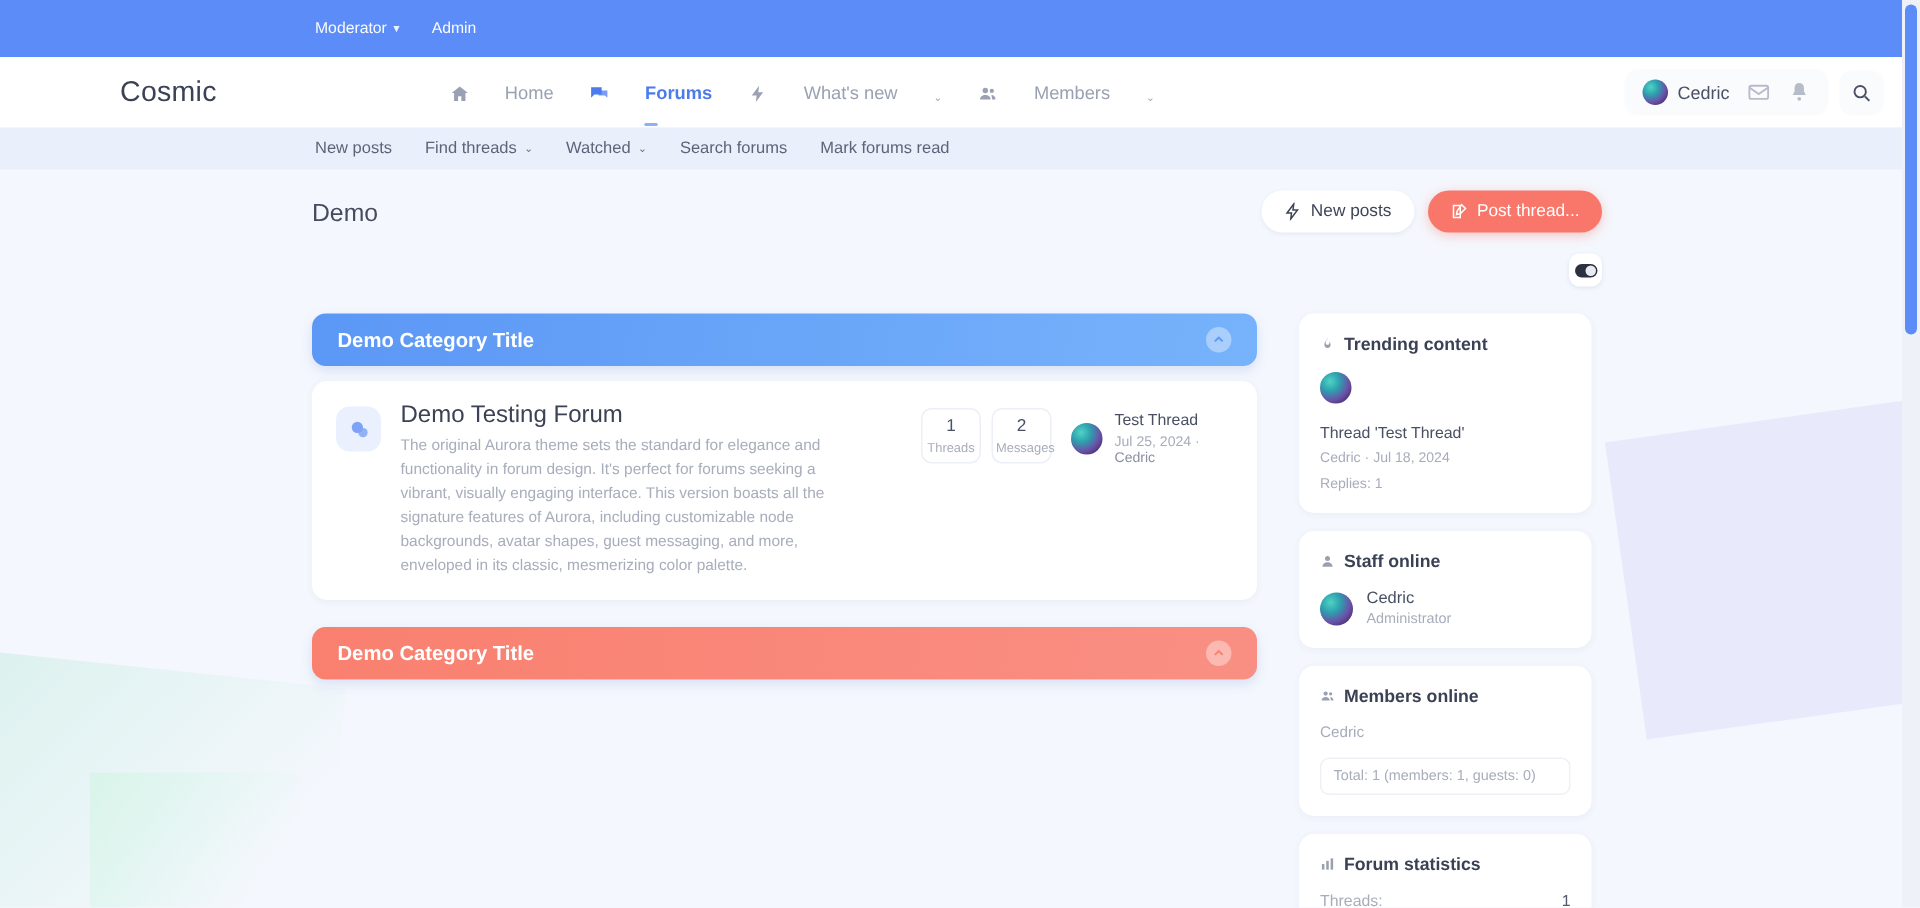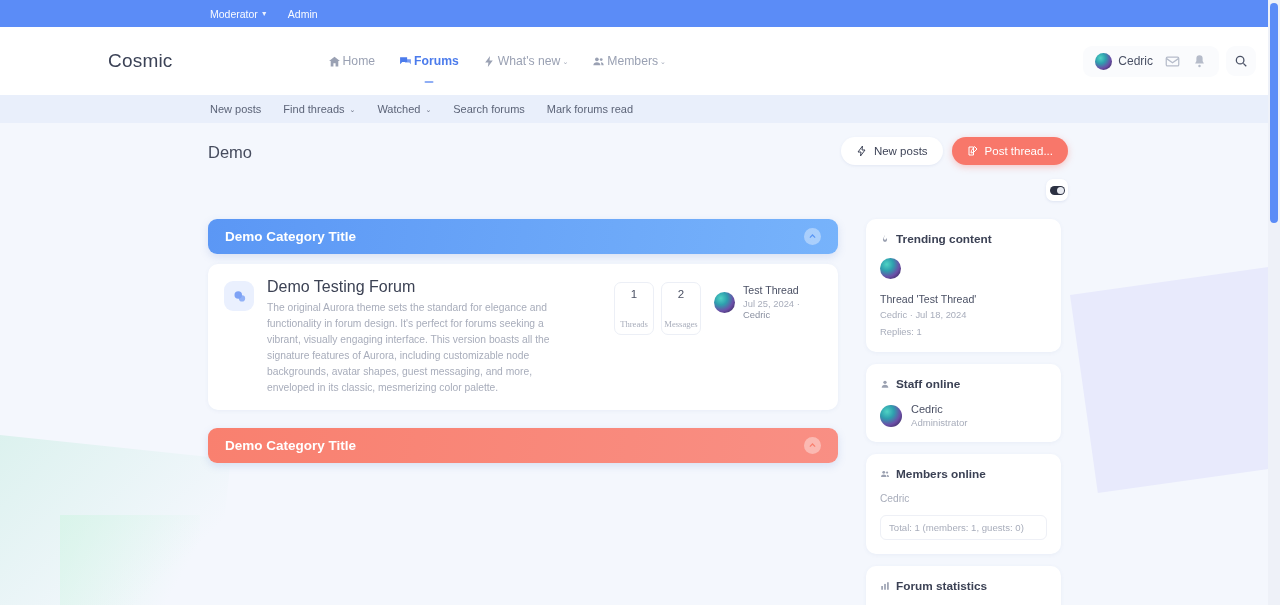--- a/index.html
+++ b/index.html
@@ -26,41 +26,41 @@
   }
   .deco-left2 {
     position: absolute; left: 60px; bottom: -30px;
     width: 140px; height: 120px;
     background: linear-gradient(120deg, rgba(205,245,225,.55), rgba(244,247,253,0) 75%);
   }
 
   
   .top-bar {
     position: relative; z-index: 3;
-    height: 27px; background: #5b8cf7;
+    height: 38px; background: #5b8cf7;
     display: flex; align-items: center;
     padding-left: 210px; gap: 20px;
   }
   .top-bar a {
     color: #ffffff; font-size: 10.5px; text-decoration: none;
     display: flex; align-items: center; gap: 3px; opacity: .97;
   }
   .caret { font-size: 7px; line-height: 1; opacity: .9; }
 
   
   .header {
     position: relative; z-index: 3;
-    height: 68px; background: #ffffff;
+    height: 47px; background: #ffffff;
     display: flex; align-items: center;
-    padding: 0 24px 0 108px;
+    padding: 0 24px 0 80px;
   }
   .brand { font-size: 19px; color: #3b4256; letter-spacing: .2px; font-weight: 400; }
   .main-nav { display: flex; align-items: center; gap: 24px; margin-left: 155px; }
   .nav-item {
-    position: relative; display: flex; align-items: center; gap: 2px;
+    position: relative; display: flex; align-items: flex-end; gap: 24px;
     font-size: 12.2px; color: #9aa1b3; text-decoration: none; cursor: pointer;
     padding: 4px 0;
   }
   .nav-item.active { color: #4b7bec; font-weight: bold; }
   .nav-item.active::after {
     content: ""; position: absolute; left: 50%; bottom: -11px;
     transform: translateX(-50%);
     width: 9px; height: 2px; border-radius: 2px;
     background: #8faef5;
   }
@@ -170,21 +170,21 @@
   .node-main { flex: 1 1 auto; min-width: 0; }
   .node-title { font-size: 16px; color: #3c4254; margin-bottom: 4px; cursor: pointer; }
   .node-desc { font-size: 10.3px; line-height: 1.55; color: #a8adbb; max-width: 296px; }
 
   .node-stats { display: flex; gap: 7px; flex: none; margin-top: 4px; }
   .stat {
     width: 40px; border: 1px solid #eceff6; border-radius: 7px;
     padding: 5px 2px; text-align: center;
   }
   .stat-num { font-size: 11.5px; color: #4b5164; }
-  .stat-lbl { font-size: 8.6px; color: #a8adbb; margin-top: 19px; font-family: Liberation Serif, serif; }
+  .stat-lbl { font-size: 8.6px; color: #a8adbb; margin-top: 3px; }
 
   .node-last { width: 108px; flex: none; display: flex; align-items: center; gap: 8px; margin-top: 6px; }
   .last-avatar {
     width: 21px; height: 21px; border-radius: 50%; flex: none;
     background: radial-gradient(circle at 32% 30%, #4fd3c4 0%, #2e9fae 32%, #6b4fa8 62%, #241d3d 100%);
   }
   .last-title { font-size: 10.6px; color: #4a5064; cursor: pointer; }
   .last-meta { font-size: 9.4px; color: #a8adbb; margin-top: 2px; }
   .last-meta b { color: #8a90a0; font-weight: normal; }
 

